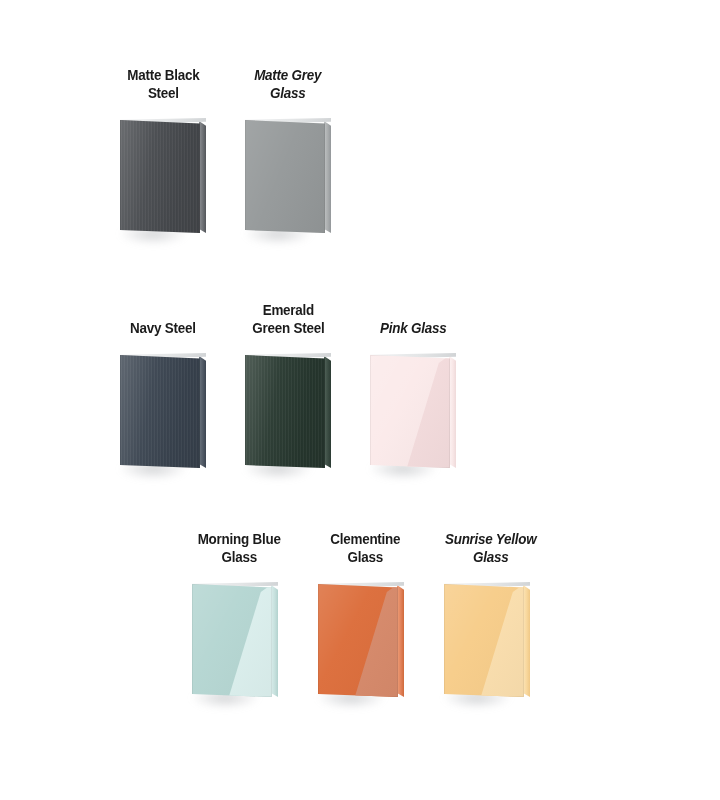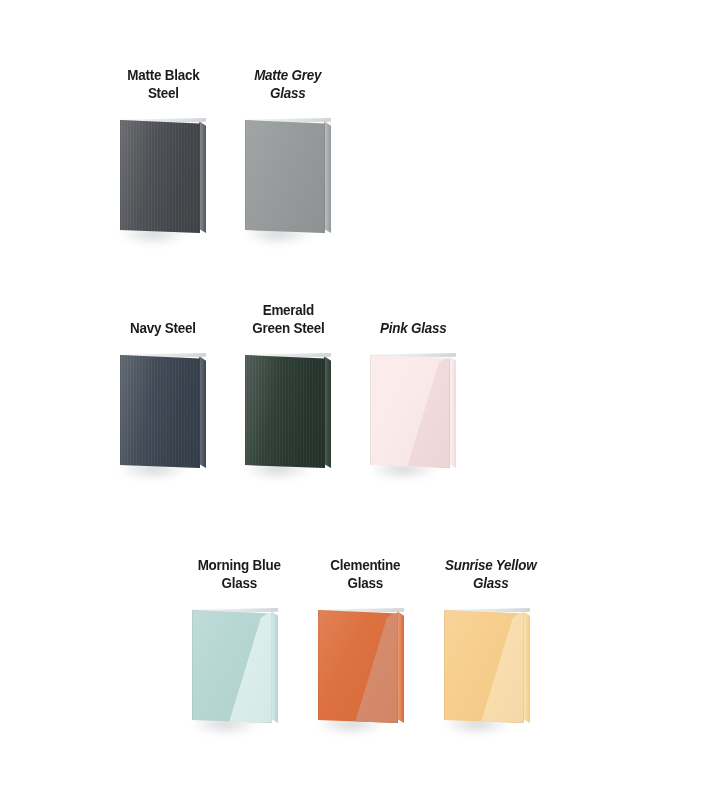--- a/index.html
+++ b/index.html
@@ -24,21 +24,21 @@
     height: 800px;
   }
 
   
   .row {
     position: absolute;
     display: flex;
   }
   .row-1 { left: 104px; top: 48px;  }
   .row-2 { left: 104px; top: 283px; }
-  .row-3 { left: 176px; top: 538px; }
+  .row-3 { left: 176px; top: 512px; }
 
   .cell {
     width: 118px;
     margin-right: 7px;
     display: flex;
     flex-direction: column;
   }
   .row-3 .cell { width: 126px; margin-right: 0; }
   .cell:last-child { margin-right: 0; font-style: italic; }
 

